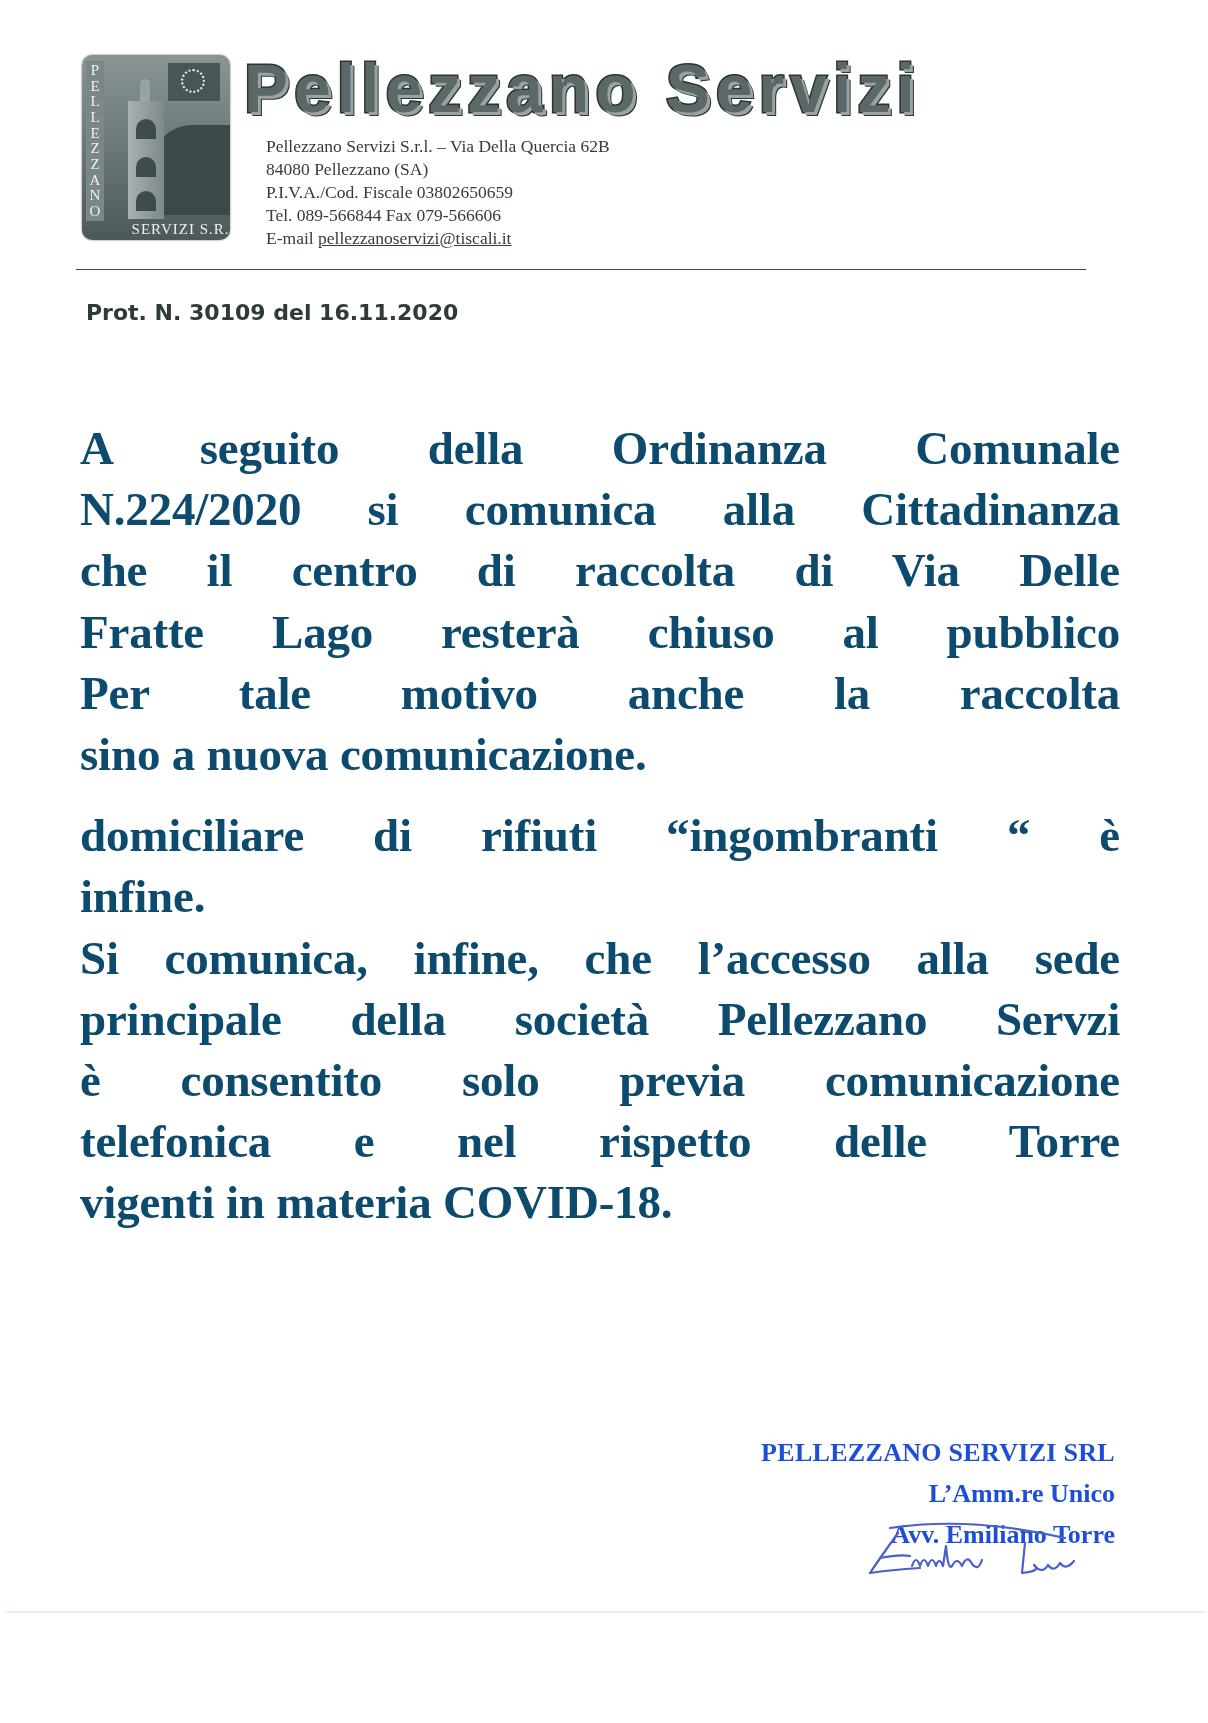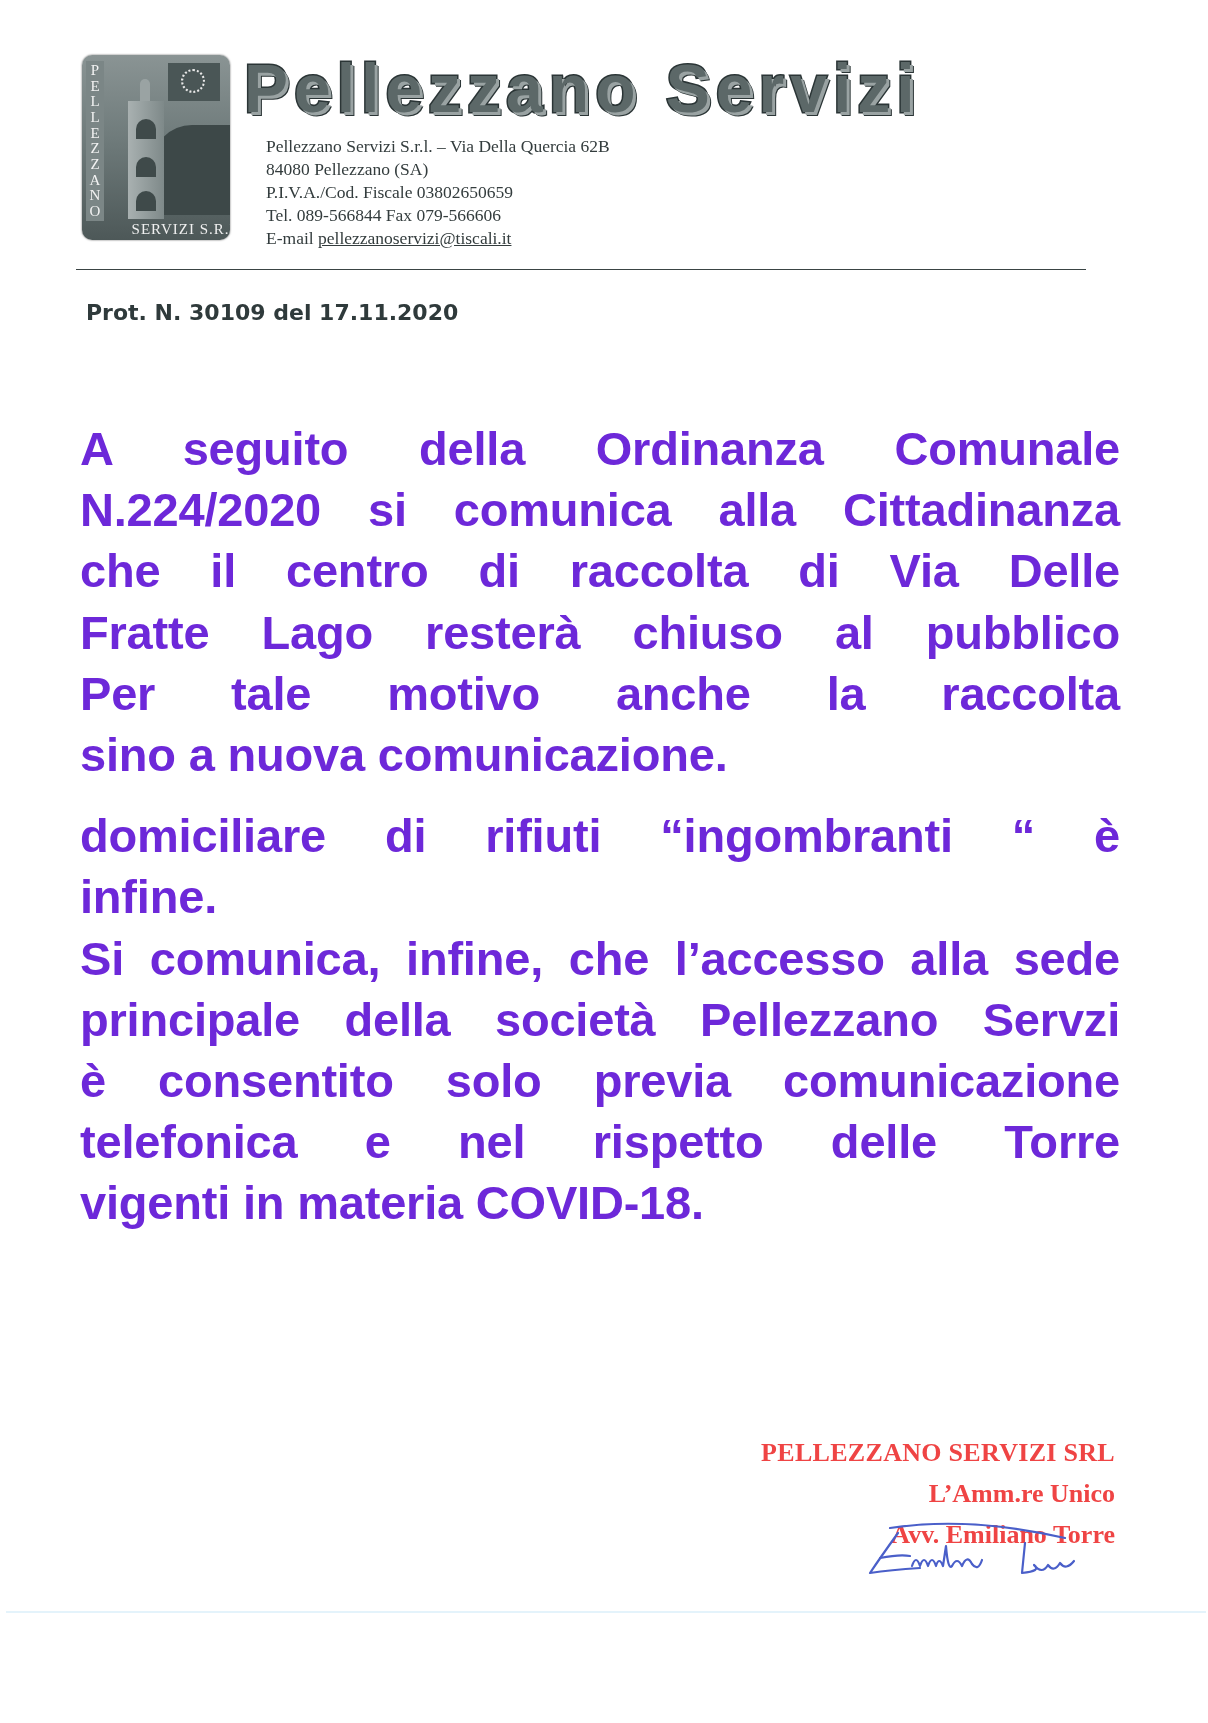--- a/index.html
+++ b/index.html
@@ -31,27 +31,27 @@
 
   
   .addr { left:266px; top:135px; font-family:"Liberation Serif", serif; font-size:17.5px; line-height:23px; color:#333c3d; }
   .addr .email-link { text-decoration:underline; }
 
   .rule { left:76px; top:269px; width:1010px; height:0; border-top:1.5px solid #3a4444; }
 
   .prot { left:86px; top:300px; font-family:"DejaVu Sans", sans-serif; font-weight:bold; font-size:22px; color:#2f3a3b; }
 
   
-  .body-text { left:80px; top:418px; width:1040px; font-family:Liberation Sans, sans-serif; font-weight:bold;
-    font-size:47px; line-height:61.2px; color:#6d28d9; letter-spacing:-0.2px; }
+  .body-text { left:80px; top:418px; width:1040px; font-family:Liberation Serif, serif; font-weight:bold;
+    font-size:47px; line-height:61.2px; color:#0c4a6e; letter-spacing:-0.2px; }
   .body-text .ln { display:block; text-align:justify; text-align-last:justify; white-space:nowrap; height:61.2px; }
   .body-text .ln.left { text-align-last:left; }
 
   
-  .sig { right:93px; top:1432px; text-align:right; font-family:"Liberation Serif", serif; font-weight:bold; color:#ef4444; }
+  .sig { right:93px; top:1432px; text-align:right; font-family:"Liberation Serif", serif; font-weight:bold; color:#1d4ed8; }
   .sig .org { font-size:26px; line-height:41px; letter-spacing:0.3px; }
   .sig .role, .sig .name { font-size:26px; line-height:41px; }
   .signature-scribble { left:850px; top:1518px; width:270px; height:70px; }
 
   .blue-line { left:6px; top:1611px; width:1200px; height:2px; background:#e4f3fb; }
 </style>
 </head>
 <body>
 
 <div class="abs logo">
@@ -86,21 +86,21 @@
 <div class="abs addr">
   <div>Pellezzano Servizi S.r.l. – Via Della Quercia 62B</div>
   <div>84080 Pellezzano (SA)</div>
   <div>P.I.V.A./Cod. Fiscale 03802650659</div>
   <div>Tel. 089-566844 Fax 079-566606</div>
   <div><span>E-mail </span><span class="email-link">pellezzanoservizi@tiscali.it</span></div>
 </div>
 
 <div class="abs rule"></div>
 
-<div class="abs prot">Prot. N. 30109 del 17.11.2020</div>
+<div class="abs prot">Prot. N. 30109 del 16.11.2020</div>
 
 <div class="abs body-text" id="body-container">
     <span class="ln" style="white-space: normal;">A seguito della Ordinanza Comunale</span>
     <span class="ln" style="white-space: normal;">N.224/2020 si comunica alla Cittadinanza</span>
     <span class="ln" style="white-space: normal;">che il centro di raccolta di Via Delle</span>
     <span class="ln" style="white-space: normal;">Fratte Lago resterà chiuso al pubblico</span>
     <span class="ln" style="white-space: normal;">Per tale motivo anche la raccolta</span>
     <span class="ln left">sino a nuova comunicazione.</span>
     <span class="ln" style="white-space: normal; margin-top: 20px;">domiciliare di rifiuti “ingombranti “ è</span>
     <span class="ln left">infine.</span>

